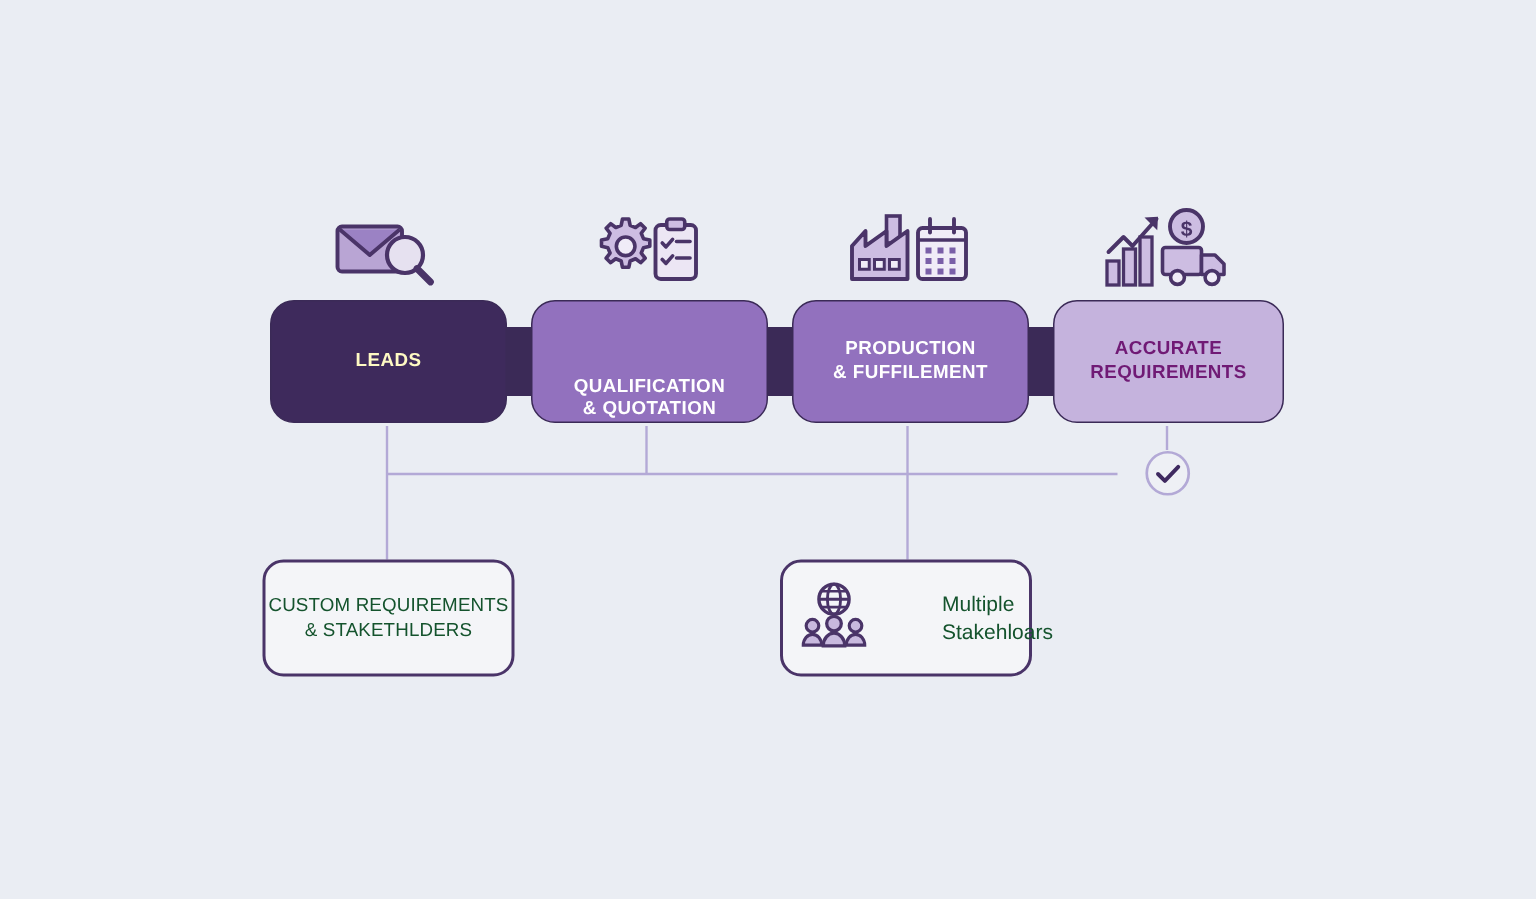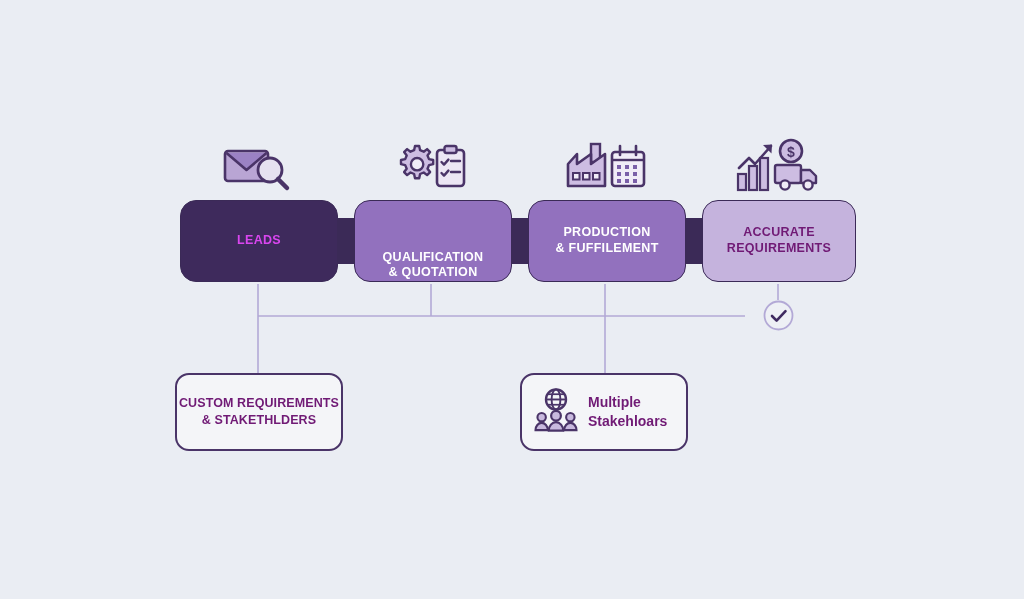--- a/index.html
+++ b/index.html
@@ -81,40 +81,40 @@
     position: absolute;
     border: 2px solid #4a3468;
     border-radius: 14px;
     background: #f4f5f8;
     display: flex;
     align-items: center;
     z-index: 3;
   }
 
   .note-text {
-    color: #701a75;
-    font-weight: bold;
+    color: #14532d;
+    font-weight: normal;
     line-height: 1.35;
   }
 
   #note-1 {
     left: 175px; top: 373px;
     width: 168px; height: 78px;
     justify-content: center;
     text-align: center;
   }
   #note-1 .note-text { font-size: 12.5px; letter-spacing: 0.1px; }
 
   #note-2 {
     left: 520px; top: 373px;
     width: 168px; height: 78px;
     padding-left: 12px;
     gap: 10px;
   }
-  #note-2 .note-text { font-size: 14px; text-align: left; }
+  #note-2 .note-text { font-size: 14px; text-align: left; margin-left: 40px; }
 
   .note-icon { flex: 0 0 auto; }
 
   
   #check-badge {
     position: absolute;
     left: 763px; top: 300px;
     width: 31px; height: 31px;
     z-index: 4;
   }
@@ -213,21 +213,21 @@
       <circle cx="73" cy="47" r="4.6" fill="#f0ecf7" stroke="#4a3468" stroke-width="2.4"></circle>
     </svg>
   </div>
 
   <div class="stage-row">
 
     <div class="tab" style="left:146px;"></div>
     <div class="tab" style="left:320px;"></div>
     <div class="tab" style="left:494px;"></div>
 
-    <div class="stage" id="stage-leads" style="left:0px; width:158px; background:#3e2a5c; color:#d946ef;">
+    <div class="stage" id="stage-leads" style="left:0px; width:158px; background:#3e2a5c; color:#fef9c3;">
       <span class="stage-label">LEADS</span>
     </div>
 
     <div class="stage" id="stage-qualification" style="left:174px; width:158px; background:#9271be; color:#ffffff;align-items:flex-end;">
       <span class="stage-label">
         <span>QUALIFICATION</span><br>
         <span>&amp; QUOTATION</span>
       </span>
     </div>
 

